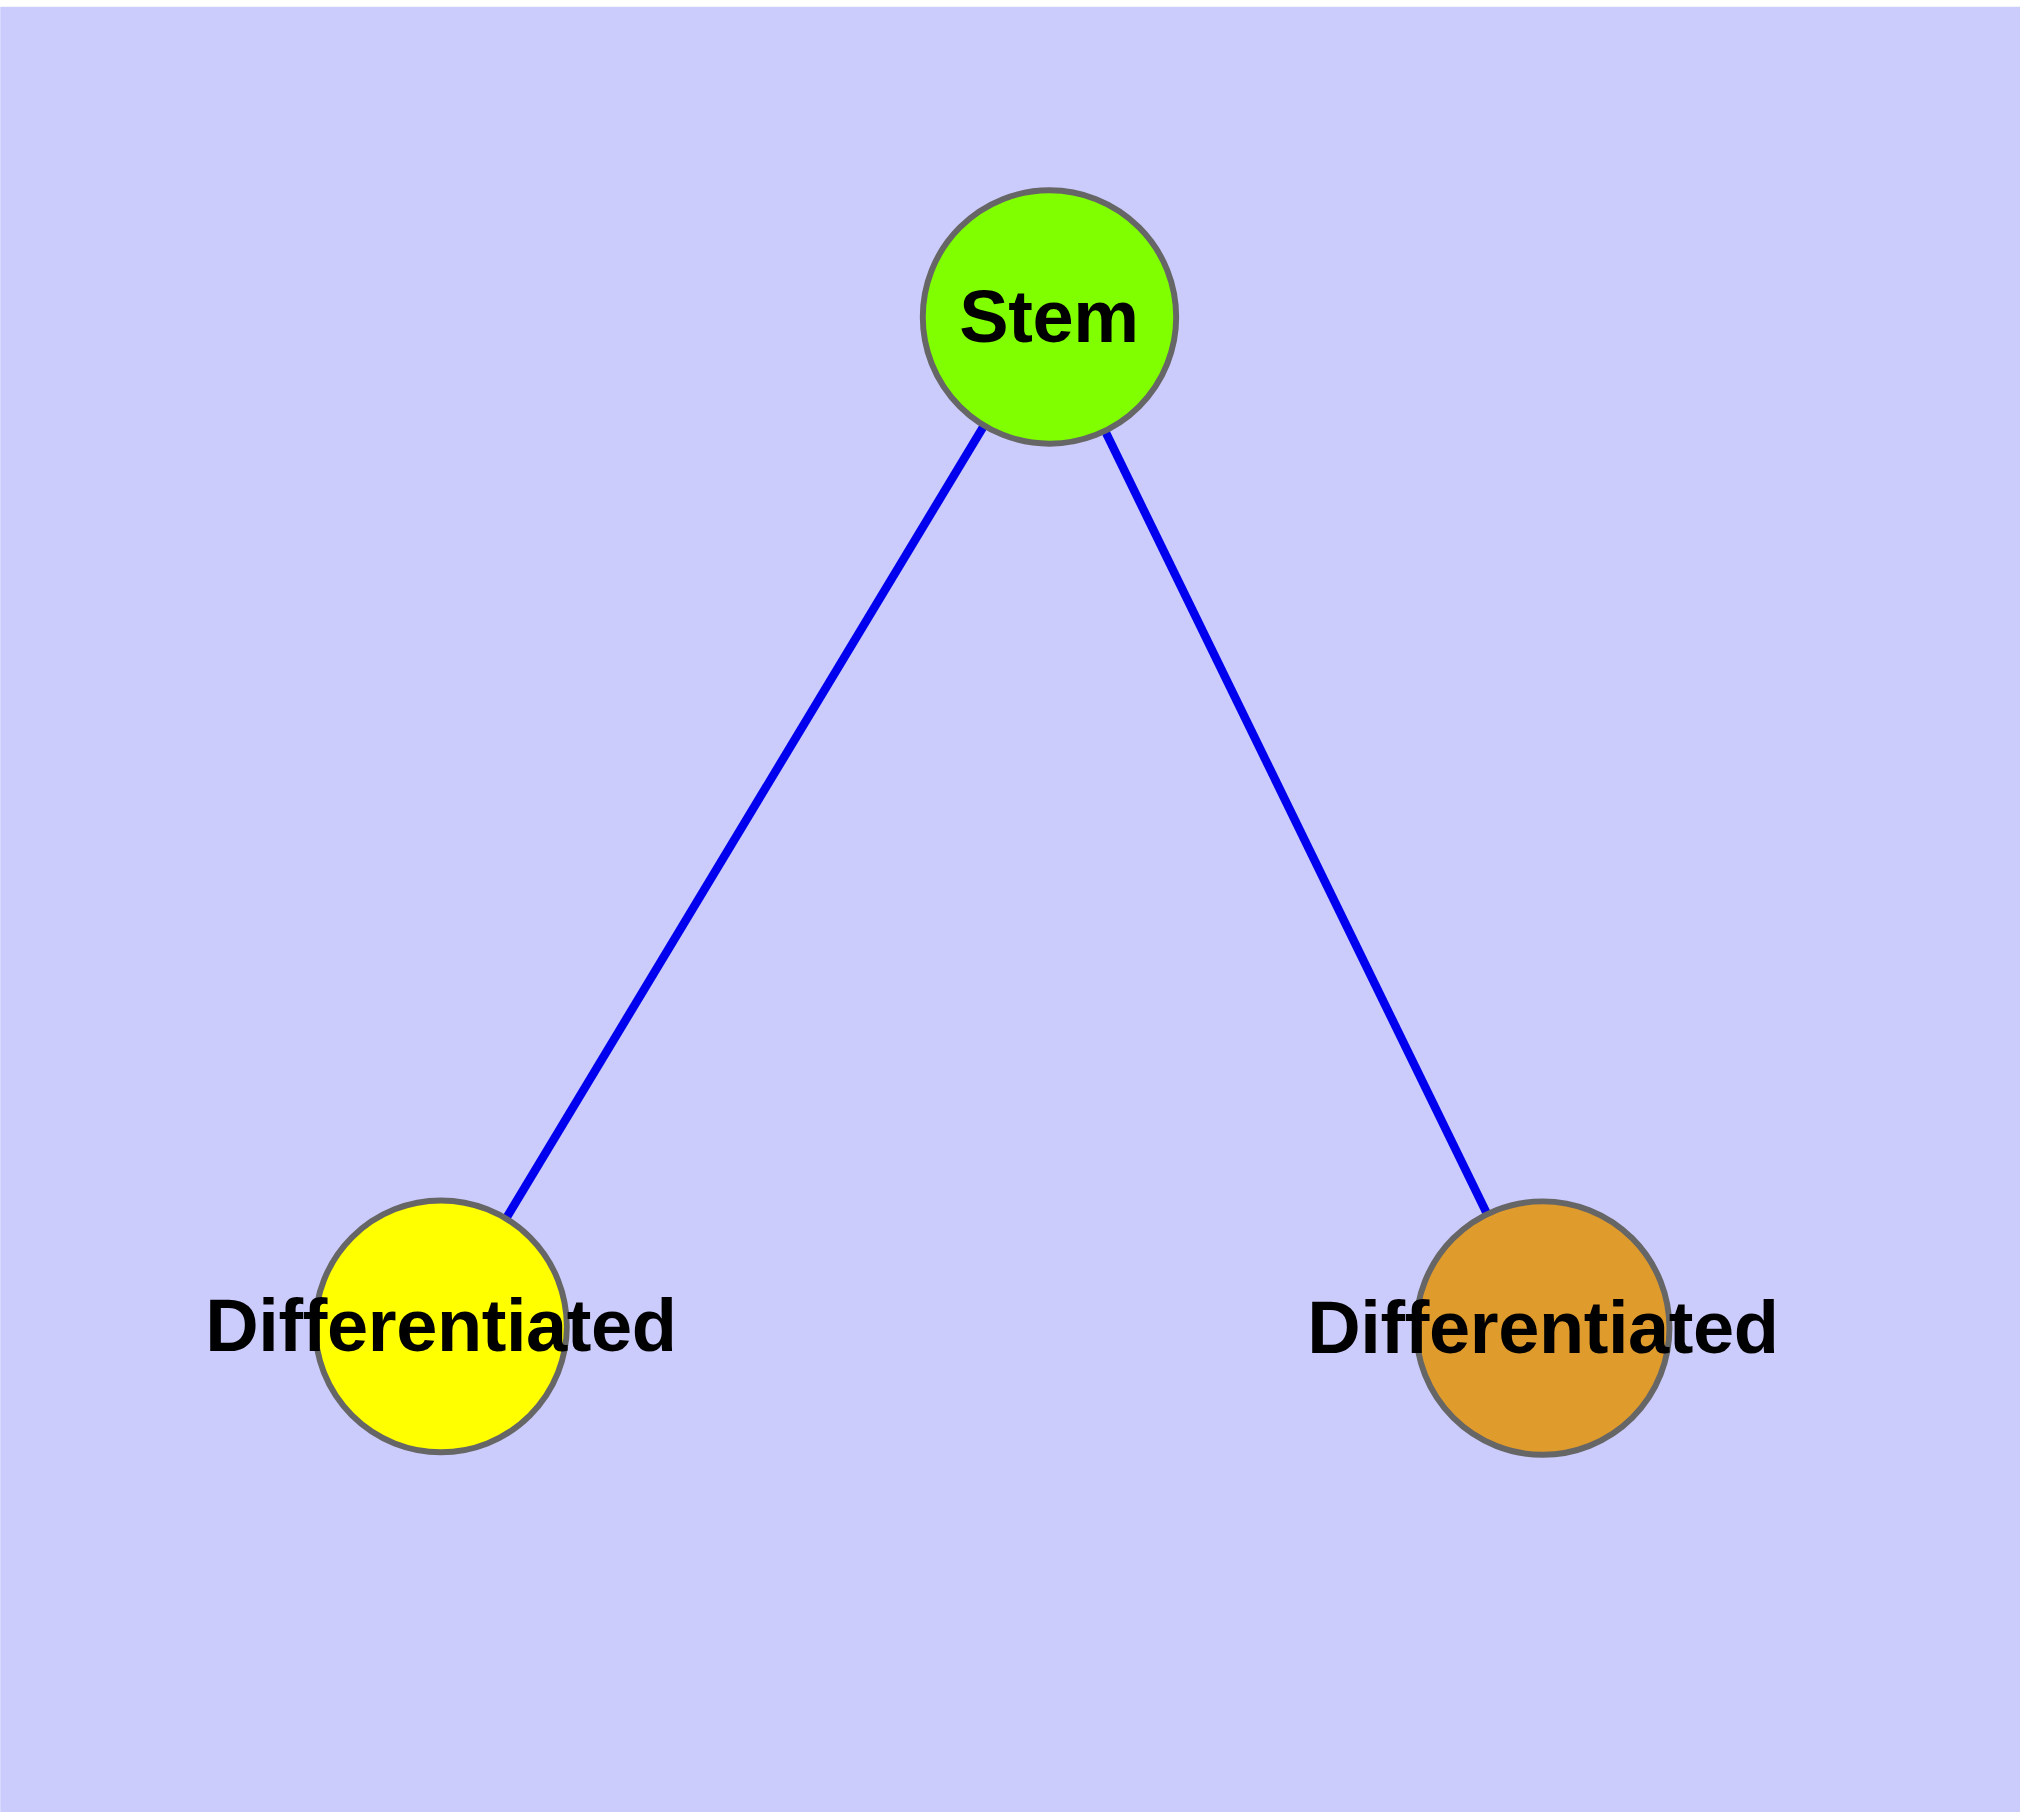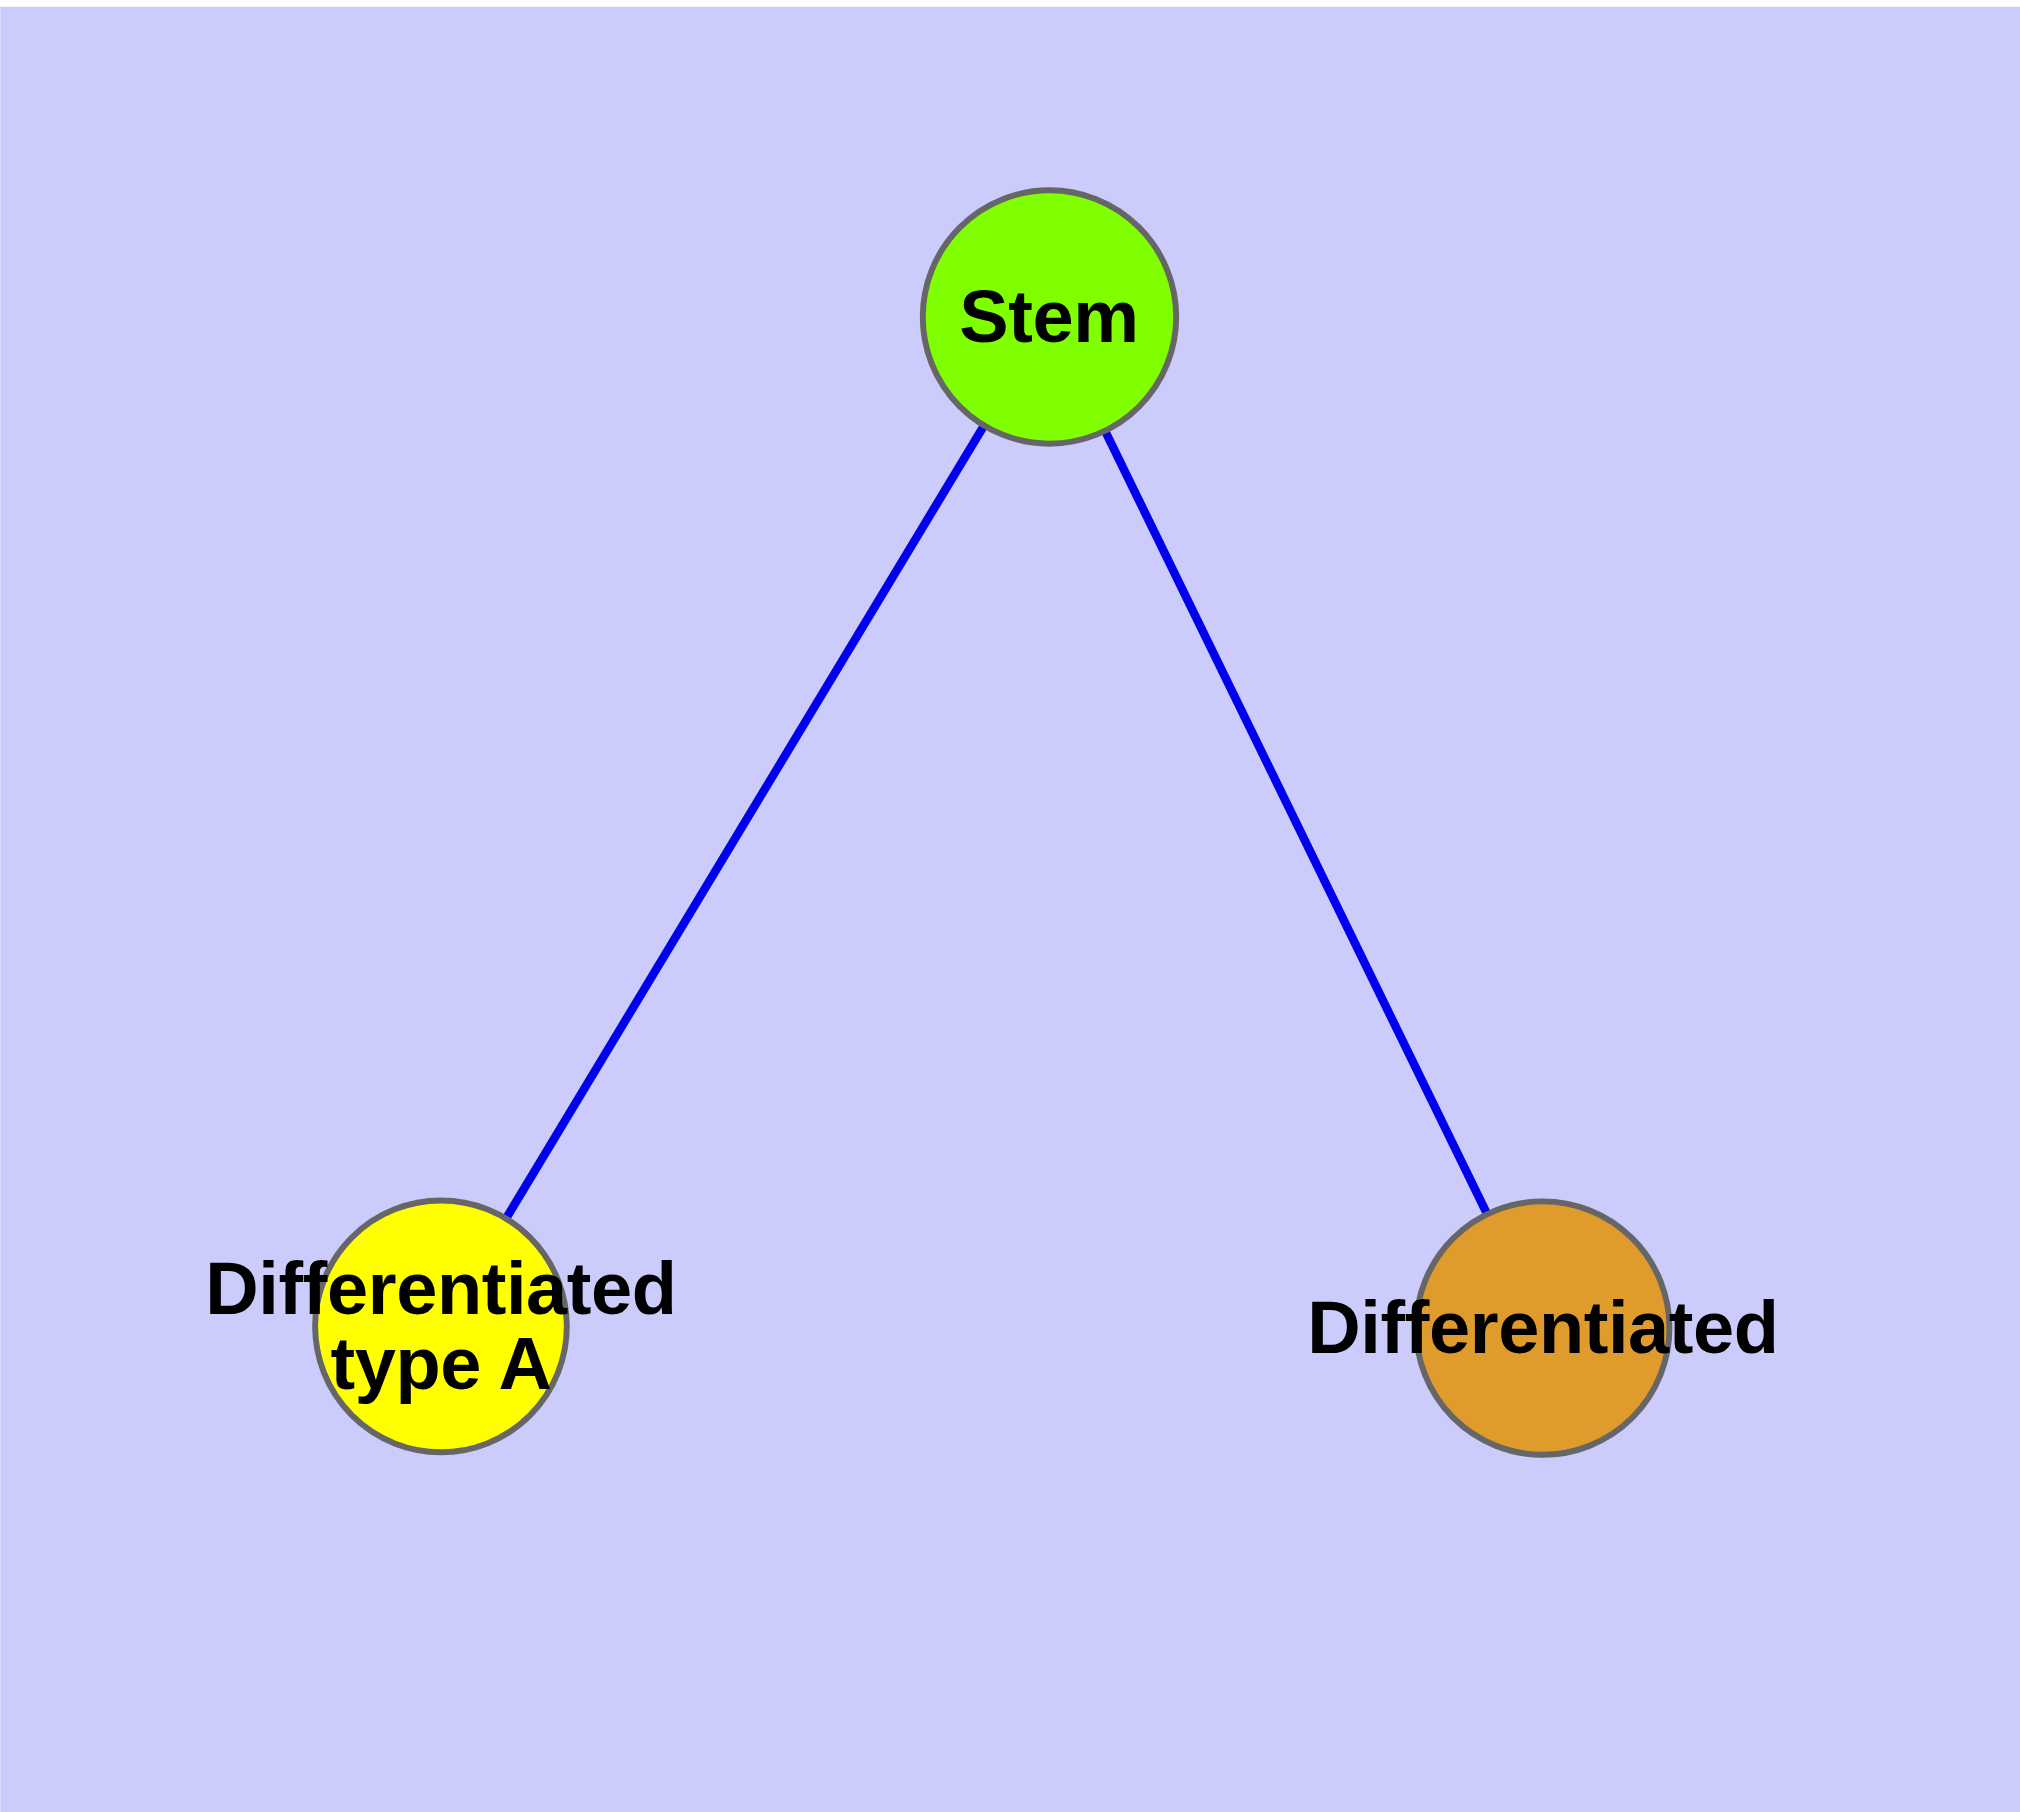--- a/index.html
+++ b/index.html
@@ -21,21 +21,21 @@
   #graph-svg {
     position: absolute;
     left: 0;
     top: 0;
     width: 2021px;
     height: 1812px;
     display: block;
   }
   .node-label {
     position: absolute;
-    text-align: center;
+    text-align: right;
     font-family: "Liberation Sans", sans-serif;
     font-weight: bold;
     font-size: 74px;
     line-height: 1.02;
     color: #000000;
     white-space: pre;
     transform: translate(-50%, -50%);
     pointer-events: none;
     letter-spacing: -0.4px;
   }
@@ -56,18 +56,18 @@
 
     <g>
       <circle cx="520" cy="1565" r="148.5" fill="#ffff00" stroke="#666666" stroke-width="7"></circle>
       <circle cx="1820" cy="1567" r="149.5" fill="#e09b2d" stroke="#666666" stroke-width="7"></circle>
       <circle cx="1238" cy="374" r="149.5" fill="#80ff00" stroke="#666666" stroke-width="7"></circle>
     </g>
   </svg>
 
   <div class="node-label" style="left: 1049px; top: 317px; color: rgb(0, 0, 0);">Stem</div>
 
-  <div class="node-label" style="left: 441px; top: 1326px; color: rgb(0, 0, 0);"><span>Differentiated</span><br><span>type A</span></div>
+  <div class="node-label" style="left: 441px; top: 1326px; color: rgb(0, 0, 0);"><span>Differentiated</span><br></div>
 
   <div class="node-label" style="left: 1543px; top: 1328px; color: rgb(0, 0, 0);"><span>Differentiated</span><br></div>
 
 </div>
 
 
 </body></html>

